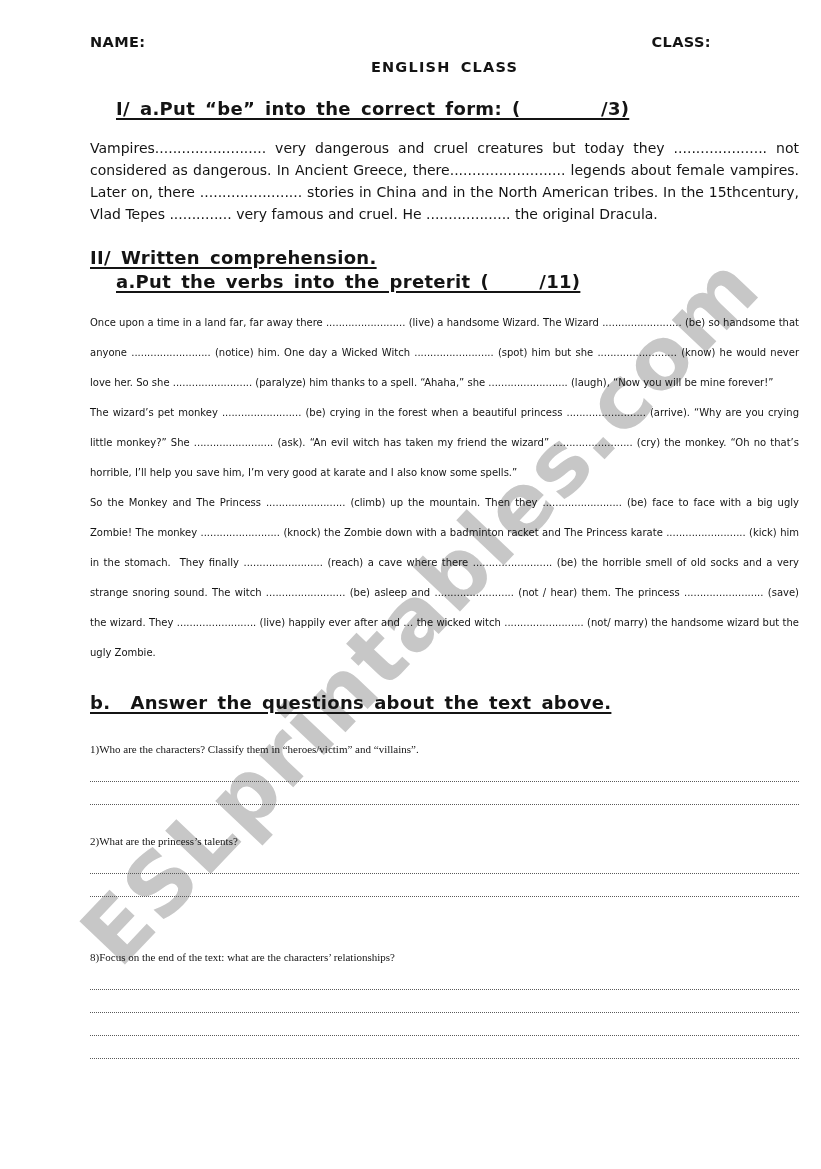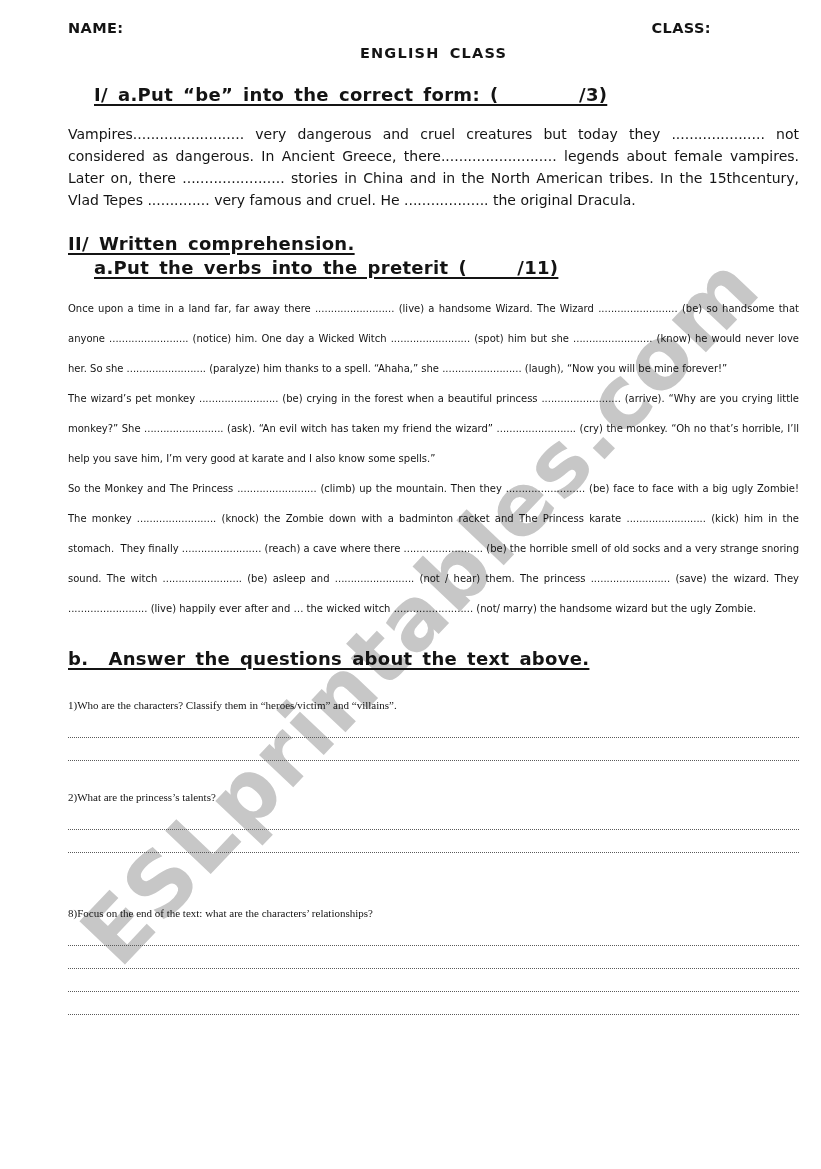--- a/index.html
+++ b/index.html
@@ -21,21 +21,22 @@
     font-weight:bold;
     letter-spacing:2px;
     line-height:104px;
     white-space:nowrap;
     transform:rotate(-46.5deg);
     z-index:0;
     user-select:none;
   }
   .content{
     position:relative;z-index:1;
-    padding:20px 22px 0 68px;
+    padding:34px 22px 0 68px;
+    margin-left:22px;
   }
   .header-row{
     display:flex;justify-content:space-between;align-items:baseline;
     font-weight:bold;font-size:14.5px;letter-spacing:0.4px;
   }
   .class-label{margin-right:88px;text-align:right;}
   .title{
     text-align:center;font-weight:bold;font-size:14.5px;
     letter-spacing:1.2px;word-spacing:4px;margin-top:9px;
   }

